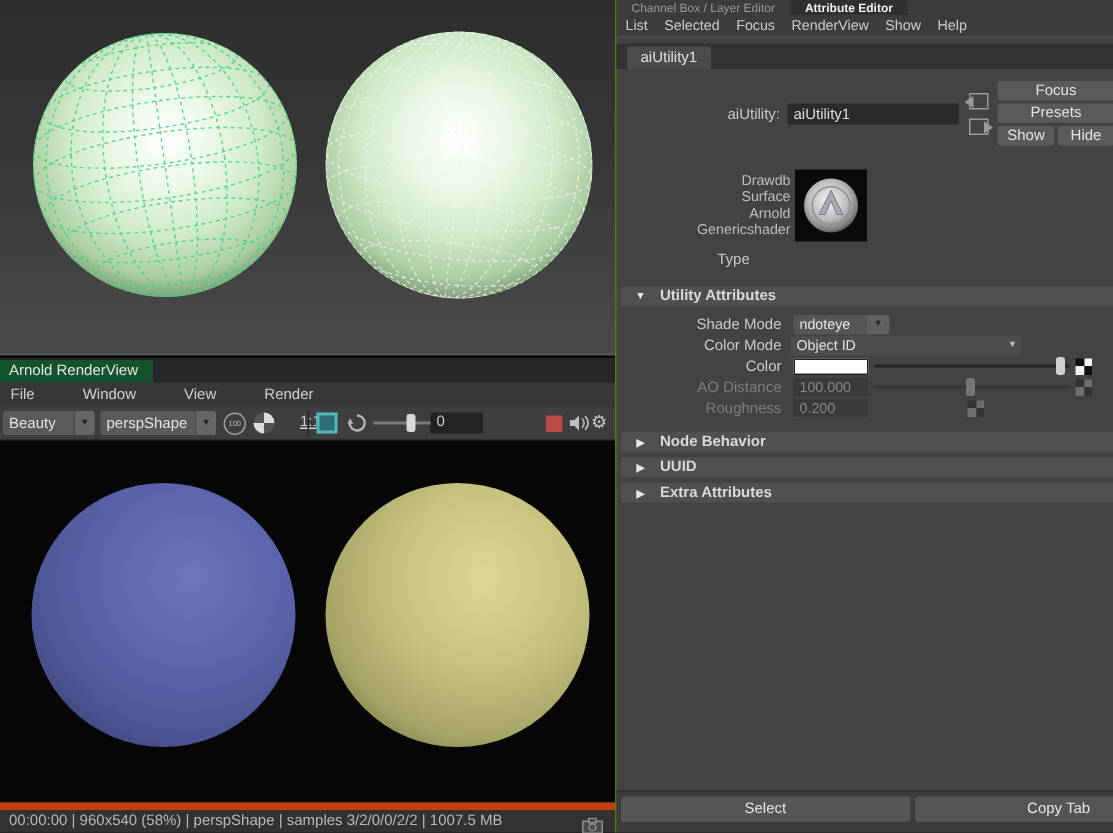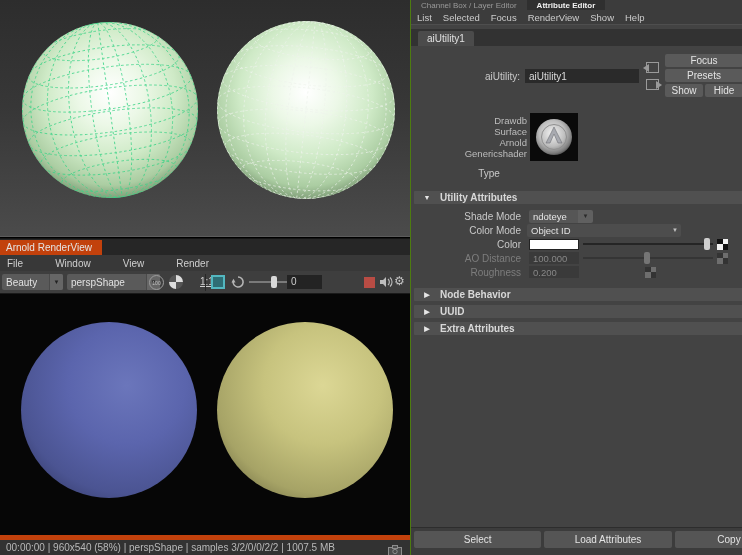--- a/index.html
+++ b/index.html
@@ -6,21 +6,21 @@
   html,body { width:742px; height:555px; overflow:hidden; background:#000;
               font-family:"Liberation Sans", sans-serif; }
 
   
   #viewport { position:absolute; left:0; top:0; width:410px; height:237px;
               background:linear-gradient(180deg,#2d2d2d 0%,#373737 45%,#4b4b4b 100%);
               border-bottom:1px solid #5c5c5c; }
   #renderview { position:absolute; left:0; top:238px; width:410px; height:317px;
                 background:#2a2a2a; border-top:1px solid #141414; display:flex; flex-direction:column; }
   .rv-tabrow { height:16px; background:#262626; display:flex; align-items:flex-end; }
-  .rv-tab { background:#c2410c; color:#e4e4e4; font-size:10px; padding:2px 10px 2px 6px; height:15px; }
+  .rv-tab { background:#14532d; color:#e4e4e4; font-size:10px; padding:2px 10px 2px 6px; height:15px; }
   .rv-menurow { height:16px; background:#383838; display:flex; align-items:center; gap:32px; padding:0 7px;
                 font-size:10px; color:#cfcfcf; }
   .rv-toolbar { height:23px; background:#3e3e3e; position:relative; border-bottom:1px solid #1a1a1a; }
   .dropdown { position:absolute; top:3px; height:16px; background:#5a5a5a; border-radius:2px;
               color:#e2e2e2; font-size:10px; display:flex; align-items:center; }
   .dropdown .dd-label { padding:0 4px; flex:1; white-space:nowrap; overflow:hidden; }
   .dd-arrow { width:14px; height:100%; display:flex; align-items:center; justify-content:center;
               font-size:6px; color:#222; background:#666; border-radius:0 2px 2px 0; border-left:1px solid #4a4a4a;}
   .tb-icon { position:absolute; top:4px; }
   .rv-image { flex:1; background:#060606; position:relative; overflow:hidden; }
@@ -166,21 +166,21 @@
     <span>Window</span>
     <span>View</span>
     <span>Render</span>
   </div>
 
   <div class="rv-toolbar">
     <div class="dropdown" style="left:2px; width:61px;gap:12px;">
       <span class="dd-label">Beauty</span>
       <span class="dd-arrow">▼</span>
     </div>
-    <div class="dropdown" style="left:67px; width:93px;">
+    <div class="dropdown" style="left:67px; width:77px;">
       <span class="dd-label">perspShape</span>
       <span class="dd-arrow">▼</span>
     </div>
 
     <div class="tb-icon" style="left:149px; width:15px; height:15px; border:1px solid #9c9c9c; border-radius:50%;
          color:#c2c2c2; font-size:5px; display:flex; align-items:center; justify-content:center;">100</div>
     <div class="tb-icon" style="left:169px; width:14px; height:14px; border-radius:50%;
          background:conic-gradient(#dcdcdc 0deg 90deg,#555 90deg 180deg,#dcdcdc 180deg 270deg,#555 270deg 360deg);"></div>
     <div class="tb-icon" style="left:200px; top:5px; color:#d0d0d0; font-size:10px;text-decoration:underline;">1:1</div>
     <div class="tb-icon" style="left:205px; top:3px; width:1px; height:17px; background:#282828;"></div>
@@ -358,16 +358,15 @@
       <span>UUID</span>
     </div>
     <div class="section-bar">
       <span class="tri">▶</span>
       <span>Extra Attributes</span>
     </div>
   </div>
 
   <div class="ae-footer">
     <button class="ae-btn">Select</button>
-    <button class="ae-btn">Load Attributes</button>
     <button class="ae-btn">Copy Tab</button>
   </div>
 </div>
 
 </body></html>

